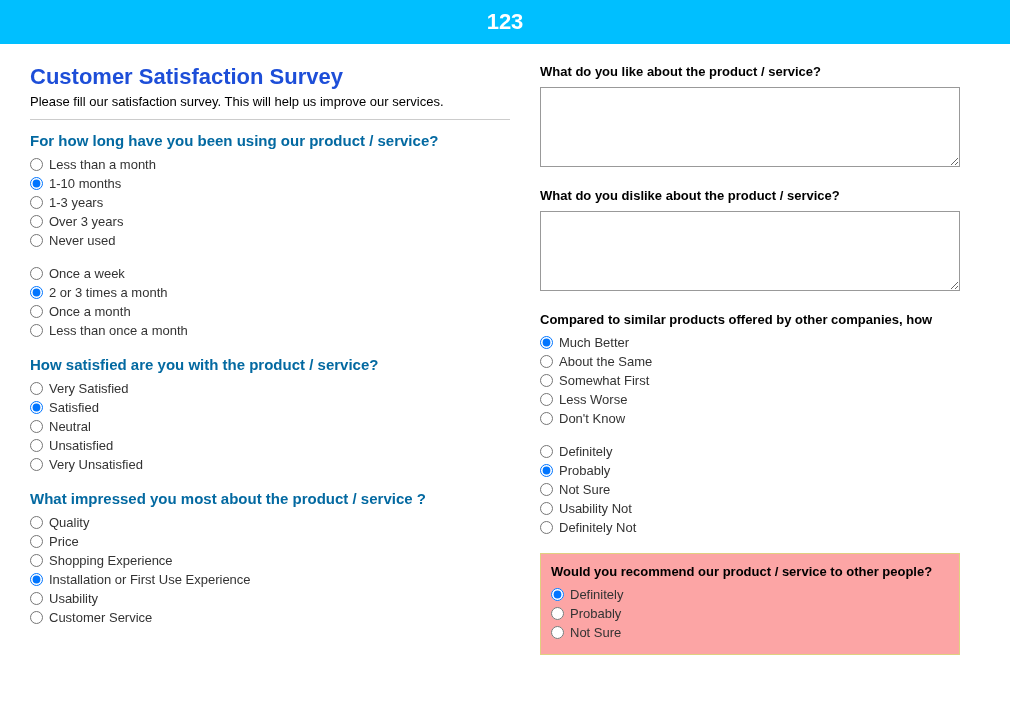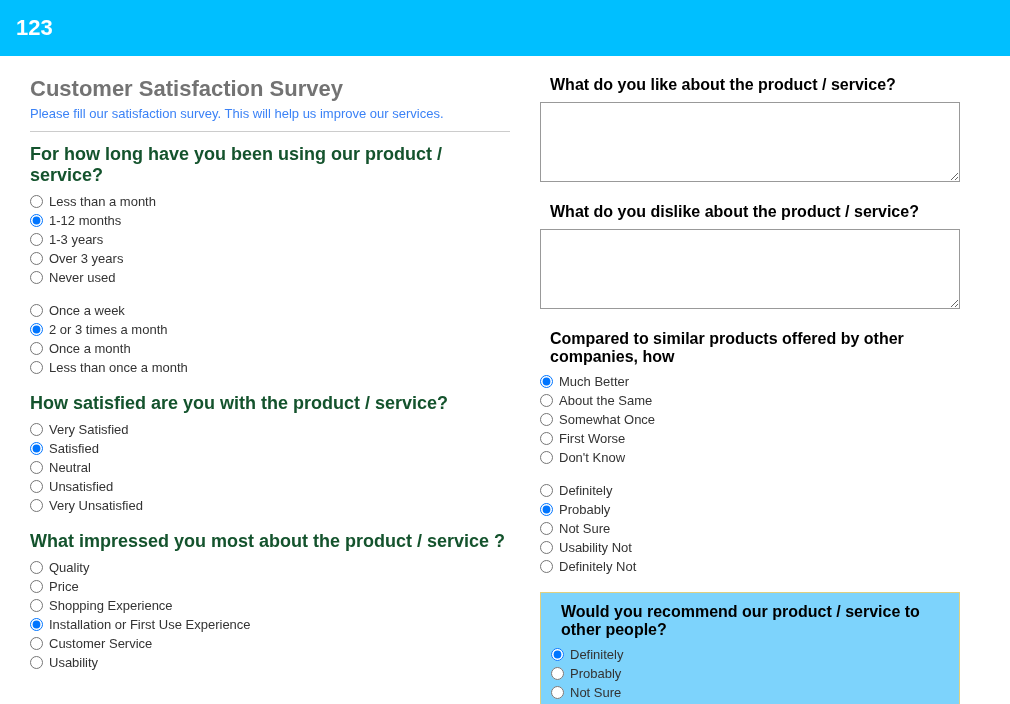--- a/index.html
+++ b/index.html
@@ -5,23 +5,24 @@
     * { box-sizing: border-box; margin: 0; padding: 0; }
     body {
       font-family: Arial, sans-serif;
       font-size: 13px;
       background: #87CEEB;
       min-height: 704px;
     }
     .header {
       background: #00BFFF;
       padding: 8px 16px;
-      height: 56px;
+      height: 44px;
       display: flex;
       align-items: center;
+      justify-content: center;
     }
     .logo {
       color: white;
       font-size: 22px;
       font-weight: bold;
       background: #00BFFF;
     }
     .main-container {
       background: white;
       margin: 0;
@@ -35,71 +36,70 @@
       max-width: 480px;
     }
     .right-column {
       flex: 1;
       max-width: 420px;
       padding-top: 0;
     }
     h1.survey-title {
       font-size: 22px;
       font-weight: bold;
-      color: #737373;
+      color: #1d4ed8;
       margin-bottom: 4px;
     }
     .survey-subtitle {
       font-size: 13px;
-      color: #3b82f6;
+      color: #000000;
       margin-bottom: 12px;
       padding-bottom: 10px;
       border-bottom: 1px solid #ccc;
     }
     .section {
       margin-bottom: 18px;
     }
     .section-title {
       font-weight: bold;
-      font-size: 18px;
-      color: #14532d;
+      font-size: 15px;
+      color: #0369a1;
       margin-bottom: 8px;
     }
     .radio-option {
       display: flex;
       align-items: center;
       margin-bottom: 4px;
       font-size: 13px;
       color: #333;
       cursor: pointer;
     }
     .radio-option input[type="radio"] {
       margin-right: 6px;
       cursor: pointer;
     }
     .right-section-title {
       font-weight: bold;
-      font-size: 16px;
+      font-size: 13px;
       color: #000;
       margin-bottom: 8px;
-      margin-left: 10px;
     }
     textarea {
       width: 100%;
       height: 80px;
       border: 1px solid #999;
       resize: vertical;
       font-size: 12px;
       padding: 4px;
     }
     .right-section {
       margin-bottom: 18px;
     }
     .highlight-section {
-      background: #7dd3fc;
+      background: #fca5a5;
       padding: 10px;
       border: 1px solid #e0d080;
     }
     .highlight-section .right-section-title {
       font-weight: bold;
     }
   </style>
 </head>
 <body>
 
@@ -114,21 +114,21 @@
     <p class="survey-subtitle">Please fill our satisfaction survey. This will help us improve our services.</p>
 
     <div class="section">
       <div class="section-title">For how long have you been using our product / service?</div>
       <label class="radio-option">
         <input type="radio" name="duration" style=""> 
           <span>Less than a month</span>
       </label>
       <label class="radio-option">
         <input type="radio" name="duration" checked="" style=""> 
-          <span>1-12 months</span>
+          <span>1-10 months</span>
       </label>
       <label class="radio-option">
         <input type="radio" name="duration" style=""> 
           <span>1-3 years</span>
       </label>
       <label class="radio-option">
         <input type="radio" name="duration" style=""> 
           <span>Over 3 years</span>
       </label>
       <label class="radio-option">
@@ -193,25 +193,25 @@
       <label class="radio-option">
         <input type="radio" name="impressed" style=""> 
           <span>Shopping Experience</span>
       </label>
       <label class="radio-option">
         <input type="radio" name="impressed" checked="" style=""> 
           <span>Installation or First Use Experience</span>
       </label>
       <label class="radio-option">
         <input type="radio" name="impressed" style=""> 
+          <span>Usability</span>
+      </label>
+      <label class="radio-option">
+        <input type="radio" name="impressed" style=""> 
           <span>Customer Service</span>
-      </label>
-      <label class="radio-option">
-        <input type="radio" name="impressed" style=""> 
-          <span>Usability</span>
       </label>
     </div>
   </div>
 
   <div class="right-column">
 
     <div class="right-section">
       <div class="right-section-title">What do you like about the product / service?</div>
       <textarea style=""></textarea>
     </div>
@@ -226,25 +226,25 @@
       <label class="radio-option">
         <input type="radio" name="comparison" checked="" style=""> 
           <span>Much Better</span>
       </label>
       <label class="radio-option">
         <input type="radio" name="comparison" style=""> 
           <span>About the Same</span>
       </label>
       <label class="radio-option">
         <input type="radio" name="comparison" style=""> 
-          <span>Somewhat Once</span>
-      </label>
-      <label class="radio-option">
-        <input type="radio" name="comparison" style=""> 
-          <span>First Worse</span>
+          <span>Somewhat First</span>
+      </label>
+      <label class="radio-option">
+        <input type="radio" name="comparison" style=""> 
+          <span>Less Worse</span>
       </label>
       <label class="radio-option">
         <input type="radio" name="comparison" style=""> 
           <span>Don't Know</span>
       </label>
     </div>
 
     <div class="right-section">
       <label class="radio-option">
         <input type="radio" name="future" style=""> 

